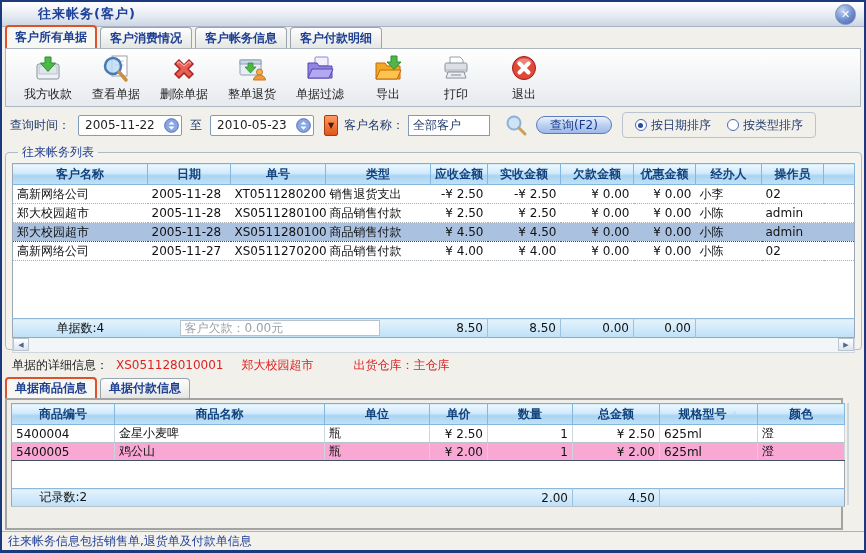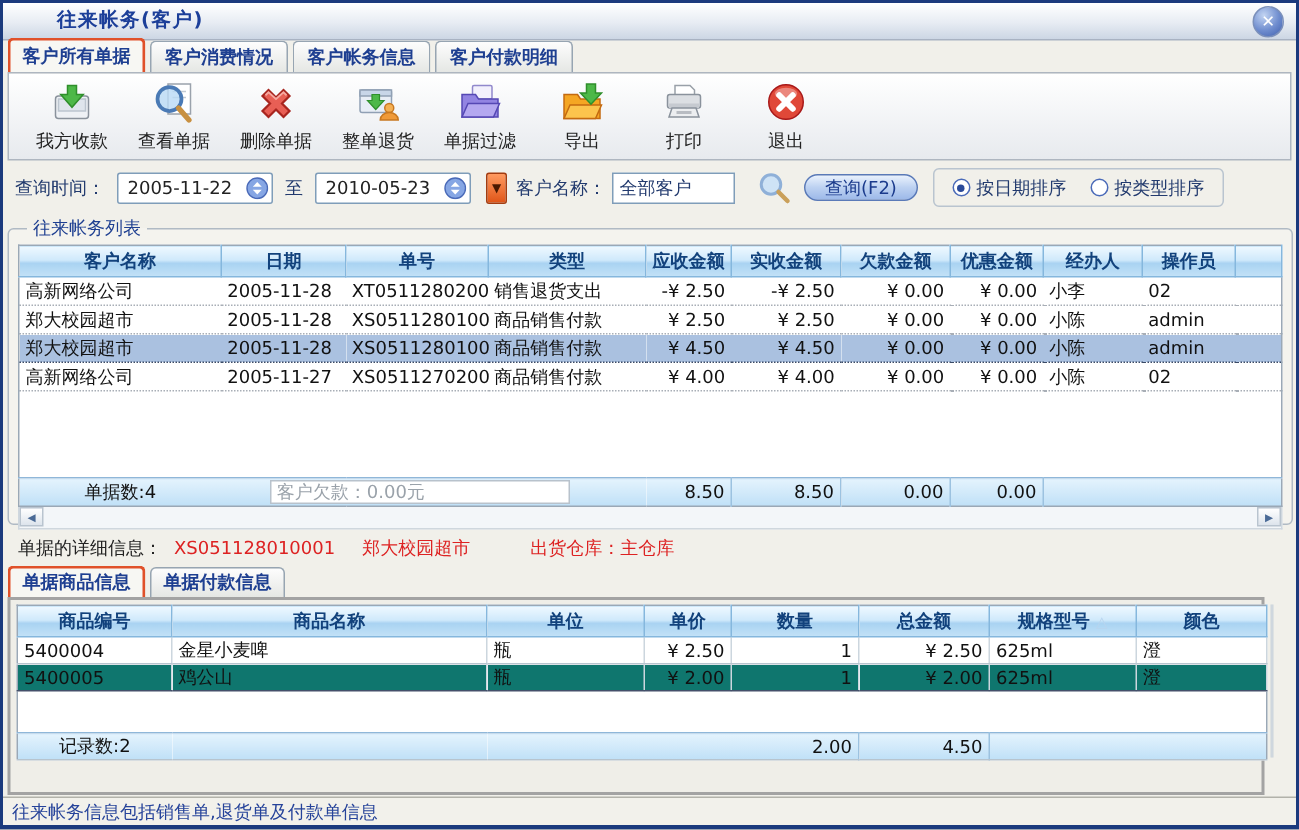--- a/index.html
+++ b/index.html
@@ -102,21 +102,21 @@
   .stab { padding:1px 8px; border:1px solid #97a5b2; border-bottom:none; border-radius:4px 4px 0 0;
           background:linear-gradient(#fdfdfd,#e5e7e4); color:#1e3f91; font-weight:bold; cursor:pointer; }
   .stab.active { border:2px solid #e0512a; border-bottom:none; background:#f7f7f3; }
 
   
   .bottombox { position:absolute; top:396px; left:3px; right:21px; height:132px;
                border:2px solid #a3a3a3; background:#efeee8; padding:3px 3px 0 4px;
                display:flex; gap:2px; }
   .btable-wrap { flex:1; }
   table.grid2 td { height:17px; border-right:1px solid #ccd6de; border-bottom:1px solid #b7c4ce; }
-  tr.sel2 td { background:#0f766e; border-top:1px solid #44506a; border-bottom:1px solid #44506a; }
+  tr.sel2 td { background:#f9a8d4; border-top:1px solid #44506a; border-bottom:1px solid #44506a; }
   table.grid2 tr.spacer2 td { height:28px; border:none; background:#fff; }
   table.grid2 tr.sumrow td { border-right:none; }
   .sorttri { color:#b8d4ee; font-size:10px; }
   .vscroll { width:12px; height:102px; background:#e9e9e4; border:1px solid #cfd7de; }
 
   
   .statusbar { position:absolute; left:0; right:0; bottom:0; height:19px; border-top:1px solid #b2b2aa;
                background:#f2f1eb; color:#26439a; padding-left:6px; line-height:18px; }
 </style>
 </head>

